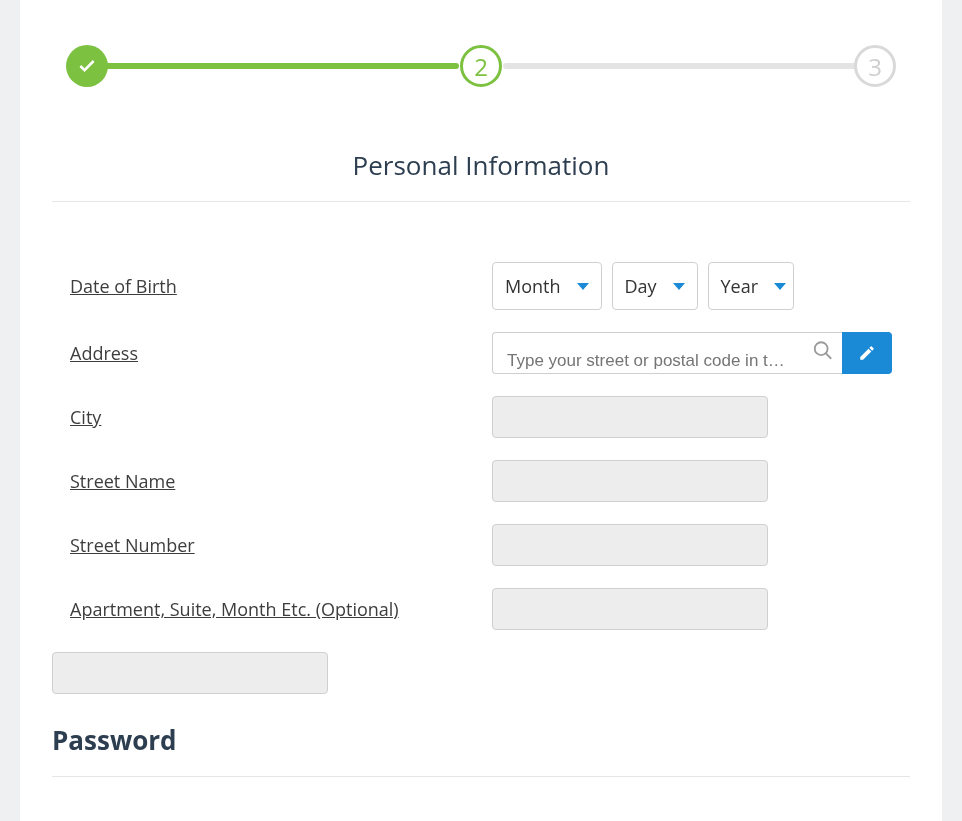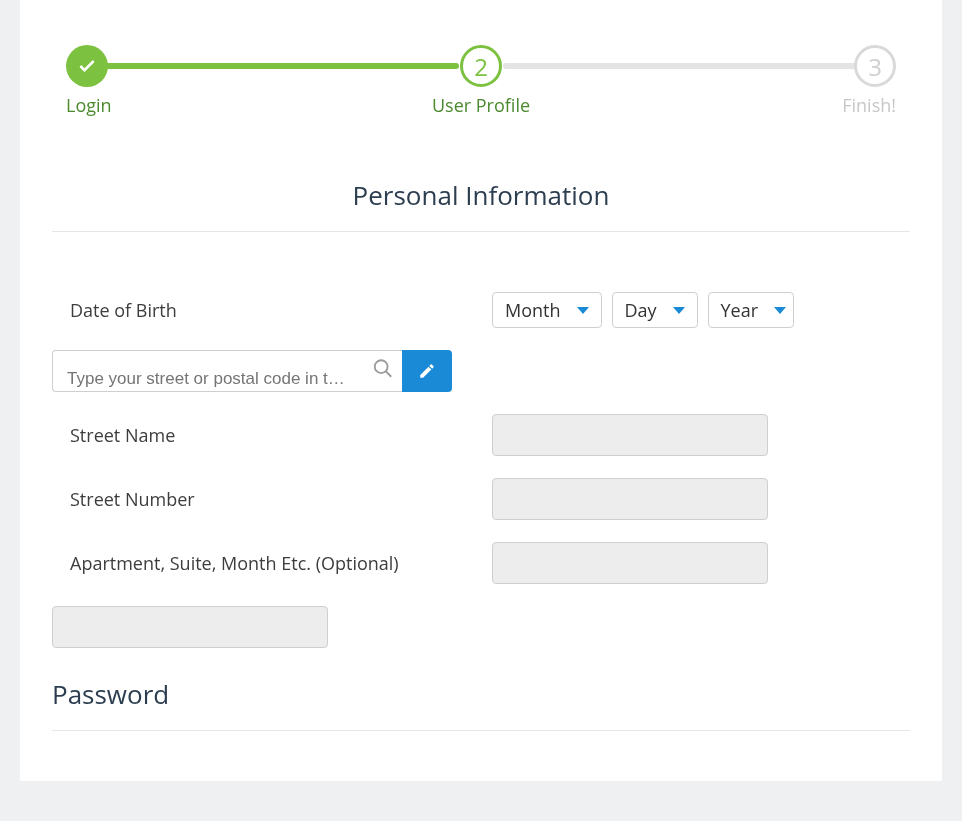--- a/index.html
+++ b/index.html
@@ -100,30 +100,31 @@
   .row {
     display: flex;
     align-items: center;
     margin-bottom: 22px;
   }
   .row-label {
     width: 440px;
     font-size: 18px;
     color: #3d3d3d;
     padding-left: 18px;
+    text-decoration: underline;
   }
   .row-control {
     flex: 1;
     display: flex;
     align-items: center;
     gap: 10px;
   }
 
   .select-box {
-    height: 36px;
+    height: 48px;
     border: 1px solid #cfcfcf;
     border-radius: 4px;
     display: inline-flex;
     align-items: center;
     padding: 4px 12px;
     font-size: 18px;
     color: #333;
     background: #fff;
     gap: 16px;
     cursor: pointer;
@@ -175,21 +176,21 @@
   .ro-input {
     width: 276px;
     height: 42px;
     background: #ededed;
     border: 1px solid #cfcfcf;
     border-radius: 4px;
   }
 
   .password-title {
     font-size: 26px;
-    font-weight: 400;
+    font-weight: 700;
     color: #2c3e50;
     margin-top: 28px;
     margin-bottom: 18px;
   }
 </style>
 </head>
 <body>
 
 <div class="card">
 
@@ -205,25 +206,20 @@
 
     <div class="step-circle step-active">
       <span>2</span>
     </div>
 
     <div class="step-circle step-next">
       <span>3</span>
     </div>
   </div>
 
-  <div class="step-labels">
-    <span class="lbl-left">Login</span>
-    <span class="lbl-mid">User Profile</span>
-    <span class="lbl-right">Finish!</span>
-  </div>
 
   <div class="inner">
     <h2 class="section-title">Personal Information</h2>
     <div class="divider"></div>
 
     <div class="form-area">
 
       <div class="row">
         <div class="row-label">Date of Birth</div>
         <div class="row-control">
@@ -236,40 +232,47 @@
             <span class="caret"></span>
           </div>
           <div class="select-box year">
             <span>Year</span>
             <span class="caret"></span>
           </div>
         </div>
       </div>
 
       <div class="row">
+        <div class="row-label">Address</div>
         <div class="row-control">
           <div class="search-wrap">
             <div class="search-shell">
               <input class="search-input" type="text" placeholder="Type your street or postal code in t…" style="">
               <span class="mag">
                 <svg width="22" height="22" viewBox="0 0 24 24">
                   <circle cx="10" cy="10" r="7" fill="none" stroke="#9b9b9b" stroke-width="2"></circle>
                   <line x1="15" y1="15" x2="21" y2="21" stroke="#9b9b9b" stroke-width="2"></line>
                 </svg>
               </span>
             </div>
             <div class="edit-btn">
               <svg width="18" height="18" viewBox="0 0 24 24">
                 <path fill="#fff" d="M3 17.25V21h3.75L17.81 9.94l-3.75-3.75L3 17.25zM20.71 7.04a1 1 0 0 0 0-1.41l-2.34-2.34a1 1 0 0 0-1.41 0l-1.83 1.83 3.75 3.75 1.83-1.83z"></path>
               </svg>
             </div>
           </div>
         </div>
       </div>
 
+      <div class="row">
+        <div class="row-label">City</div>
+        <div class="row-control">
+          <input class="ro-input" type="text" disabled="" style="">
+        </div>
+      </div>
 
       <div class="row">
         <div class="row-label">Street Name</div>
         <div class="row-control">
           <input class="ro-input" type="text" disabled="" style="">
         </div>
       </div>
 
       <div class="row">
         <div class="row-label">Street Number</div>

